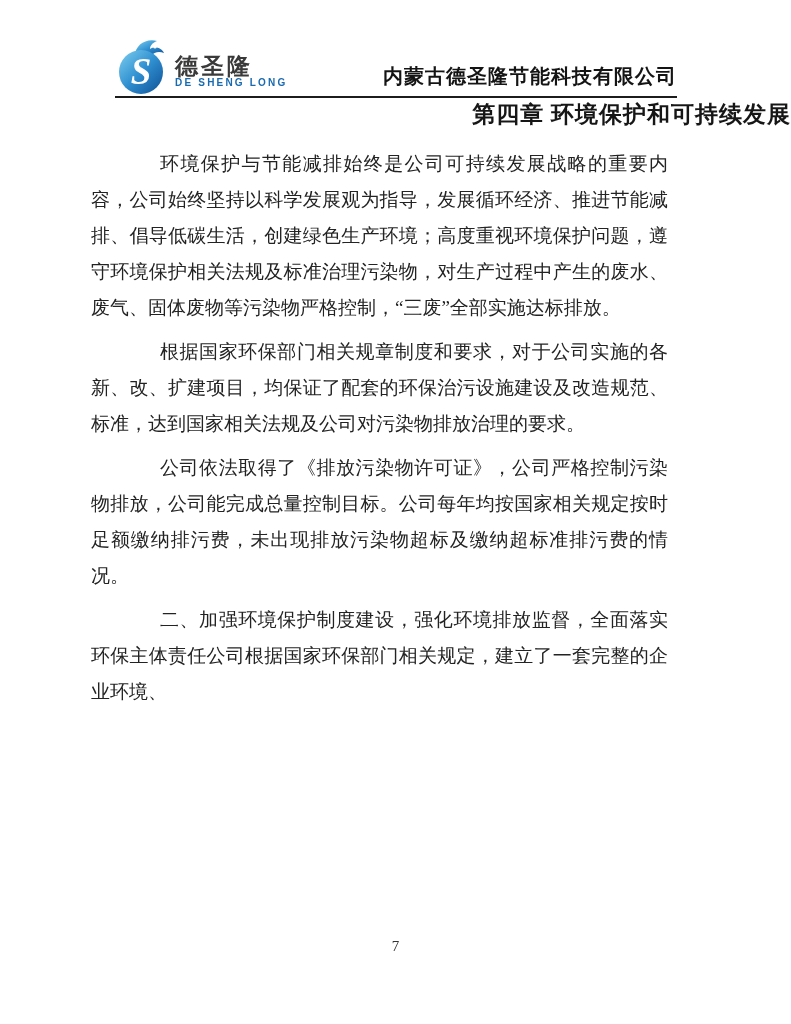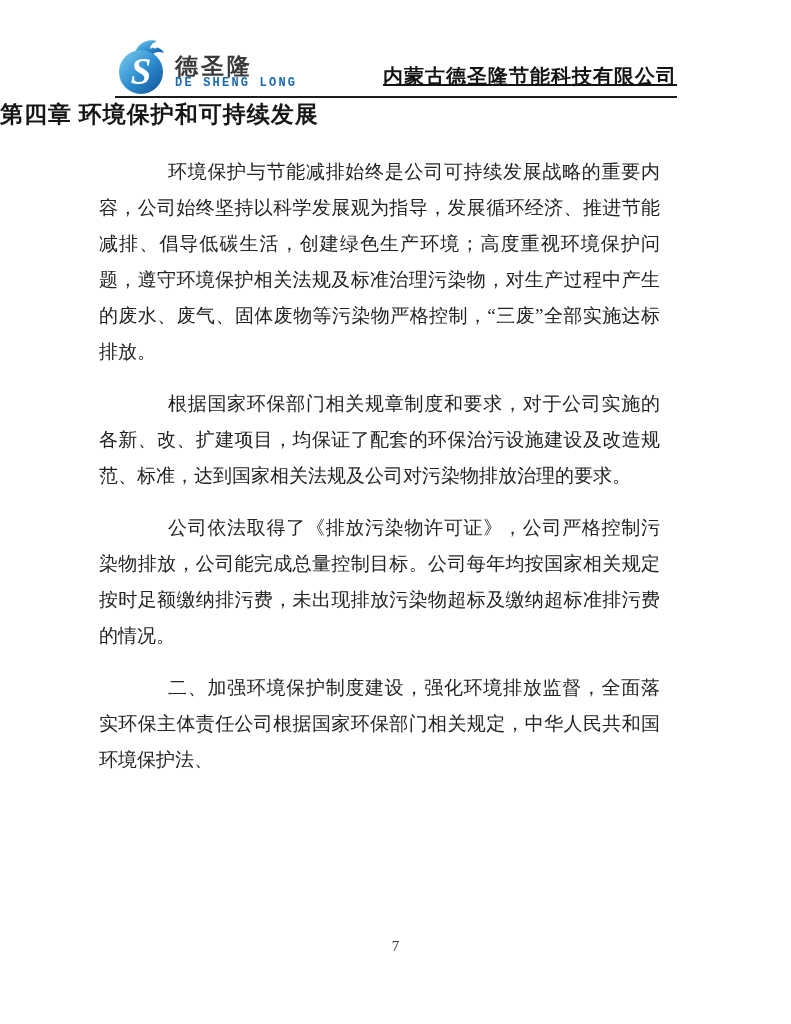--- a/index.html
+++ b/index.html
@@ -45,65 +45,64 @@
   }
   .logo-cn {
     font-family: "Liberation Sans", "DejaVu Sans", sans-serif;
     font-size: 23px;
     font-weight: bold;
     color: #3a3a3a;
     letter-spacing: 3px;
     line-height: 24px;
   }
   .logo-en {
-    font-family: Liberation Mono, monospace;
-    font-size: 12px;
+    font-family: Liberation Sans, sans-serif;
+    font-size: 10px;
     font-weight: bold;
     color: #1a6ab0;
     letter-spacing: 2.2px;
     line-height: 10px;
   }
   .company-name {
     position: absolute;
     right: 0;
     bottom: 6px;
     font-size: 20px;
     font-weight: bold;
     color: #141414;
     letter-spacing: 1px;
     white-space: nowrap;
-    text-decoration: underline;
   }
   
   .chapter-title {
     position: absolute;
     top: 99px;
     left: 0;
     right: 0;
     margin: 0;
-    text-align: left;
+    text-align: right;
     font-size: 23px;
     font-weight: bold;
     color: #161616;
     letter-spacing: 1px;
   }
   
   .body-text {
     position: absolute;
     top: 138px;
     left: 83px;
     width: 593px;
     font-size: 19px;
     line-height: 36px;
     text-align: justify;
     text-justify: inter-character;
     color: #232323;
   }
   .body-text p {
-    margin: 16px;
+    margin: 8px;
     text-indent: 69px;
   }
   
   .footer {
     position: absolute;
     top: 938px;
     left: 0;
     right: 0;
     text-align: center;
     font-size: 15px;
@@ -143,20 +142,20 @@
     <div class="company-name">内蒙古德圣隆节能科技有限公司</div>
 
   </div>
 
   <h1 class="chapter-title">第四章 环境保护和可持续发展</h1>
 
   <div class="body-text">
     <p>环境保护与节能减排始终是公司可持续发展战略的重要内容，公司始终坚持以科学发展观为指导，发展循环经济、推进节能减排、倡导低碳生活，创建绿色生产环境；高度重视环境保护问题，遵守环境保护相关法规及标准治理污染物，对生产过程中产生的废水、废气、固体废物等污染物严格控制，“三废”全部实施达标排放。</p>
     <p>根据国家环保部门相关规章制度和要求，对于公司实施的各新、改、扩建项目，均保证了配套的环保治污设施建设及改造规范、标准，达到国家相关法规及公司对污染物排放治理的要求。</p>
     <p>公司依法取得了《排放污染物许可证》，公司严格控制污染物排放，公司能完成总量控制目标。公司每年均按国家相关规定按时足额缴纳排污费，未出现排放污染物超标及缴纳超标准排污费的情况。</p>
-    <p>二、加强环境保护制度建设，强化环境排放监督，全面落实环保主体责任公司根据国家环保部门相关规定，中华人民共和国环境保护法、</p>
+    <p>二、加强环境保护制度建设，强化环境排放监督，全面落实环保主体责任公司根据国家环保部门相关规定，建立了一套完整的企业环境、</p>
   </div>
 
   <div class="footer">
     <span>7</span>
   </div>
 
 </div>
 
 </body></html>

